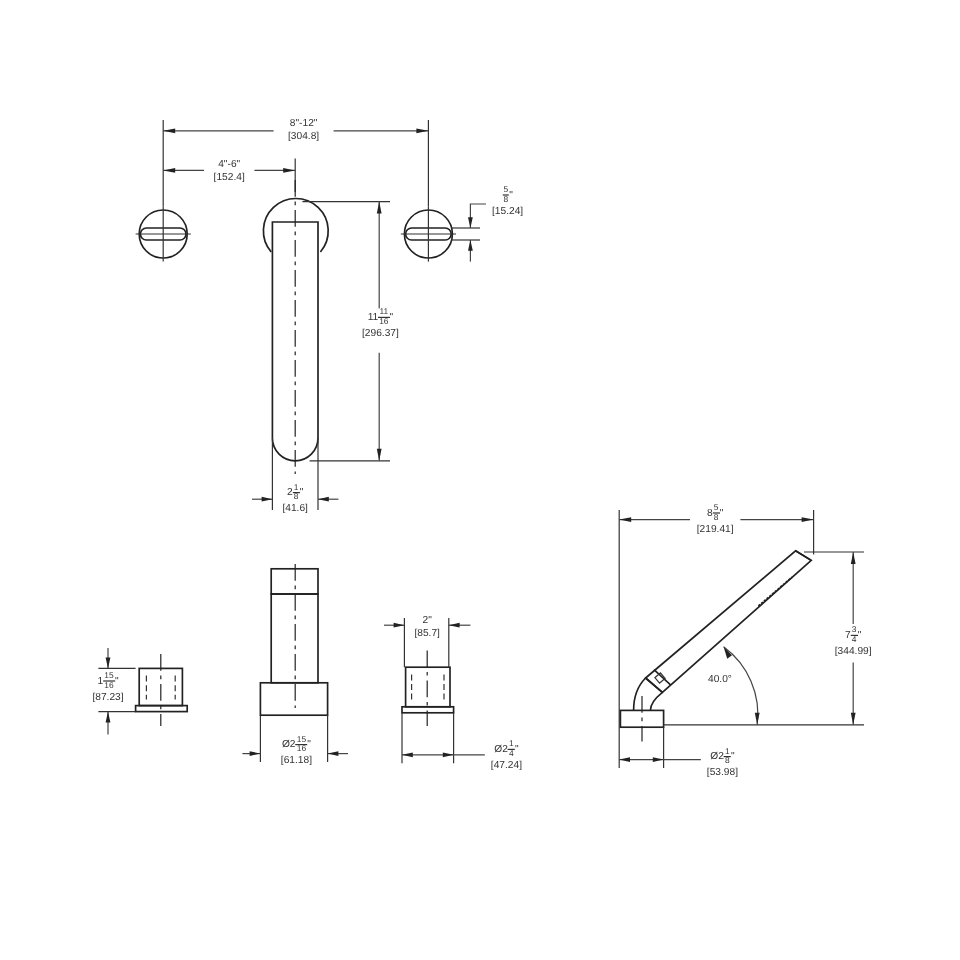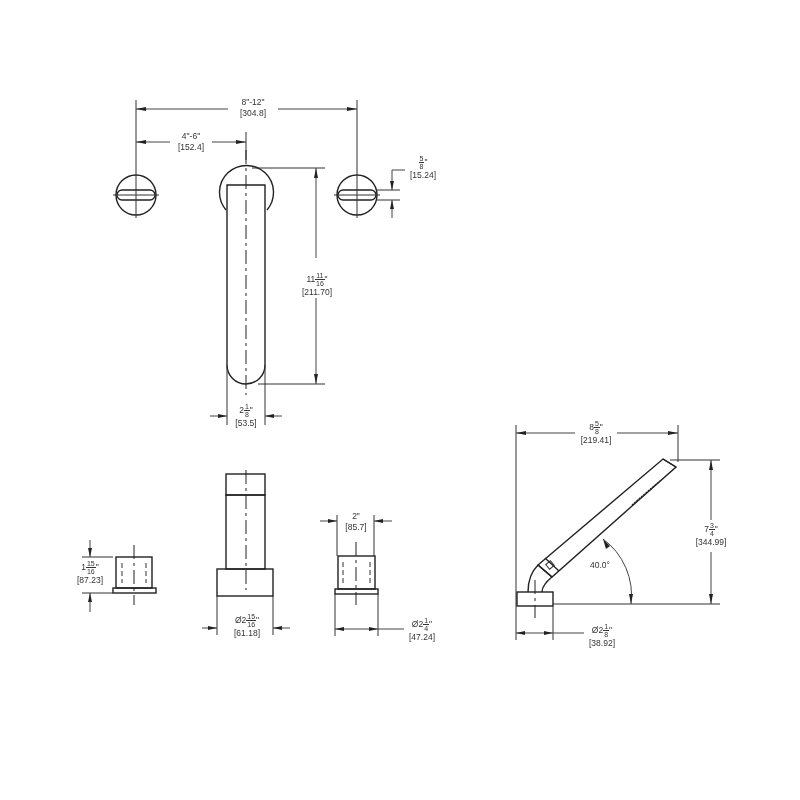--- a/index.html
+++ b/index.html
@@ -162,27 +162,27 @@
   <div>[304.8]</div>
 </div>
 <div class="lbl" style="left:170px;top:131px;width:42px;">
   <div>4"-6"</div>
   <div>[152.4]</div>
 </div>
 <div class="lbl" style="left:405px;top:155px;width:36px;">
   <div><span class="frac"><span class="num">5</span><span>8</span></span><span>"</span></div>
   <div>[15.24]</div>
 </div>
-<div class="lbl" style="left:294px;top:272px;width:46px;">
+<div class="lbl" style="left:294px;top:257px;width:46px;">
   <div><span>11</span><span class="frac"><span class="num">11</span><span>16</span></span><span>"</span></div>
-  <div>[211.70]</div>
+  <div>[296.37]</div>
 </div>
 <div class="lbl" style="left:228px;top:403px;width:36px;">
   <div><span>2</span><span class="frac"><span class="num">1</span><span>8</span></span><span>"</span></div>
-  <div>[53.5]</div>
+  <div>[41.6]</div>
 </div>
 
 <div class="lbl" style="left:72px;top:560px;width:36px;">
   <div><span>1</span><span class="frac"><span class="num">15</span><span>16</span></span><span>"</span></div>
   <div>[87.23]</div>
 </div>
 <div class="lbl" style="left:225px;top:613px;width:44px;">
   <div><span>Ø</span><span>2</span><span class="frac"><span class="num">15</span><span>16</span></span><span>"</span></div>
   <div>[61.18]</div>
 </div>
@@ -201,14 +201,14 @@
 </div>
 <div class="lbl" style="left:689px;top:522px;width:44px;">
   <div><span>7</span><span class="frac"><span class="num">3</span><span>4</span></span><span>"</span></div>
   <div>[344.99]</div>
 </div>
 <div class="lbl" style="left:587px;top:560px;width:26px;background:transparent;">
   <div>40.0°</div>
 </div>
 <div class="lbl" style="left:584px;top:623px;width:36px;">
   <div><span>Ø</span><span>2</span><span class="frac"><span class="num">1</span><span>8</span></span><span>"</span></div>
-  <div>[38.92]</div>
+  <div>[53.98]</div>
 </div>
 
 </body></html>

